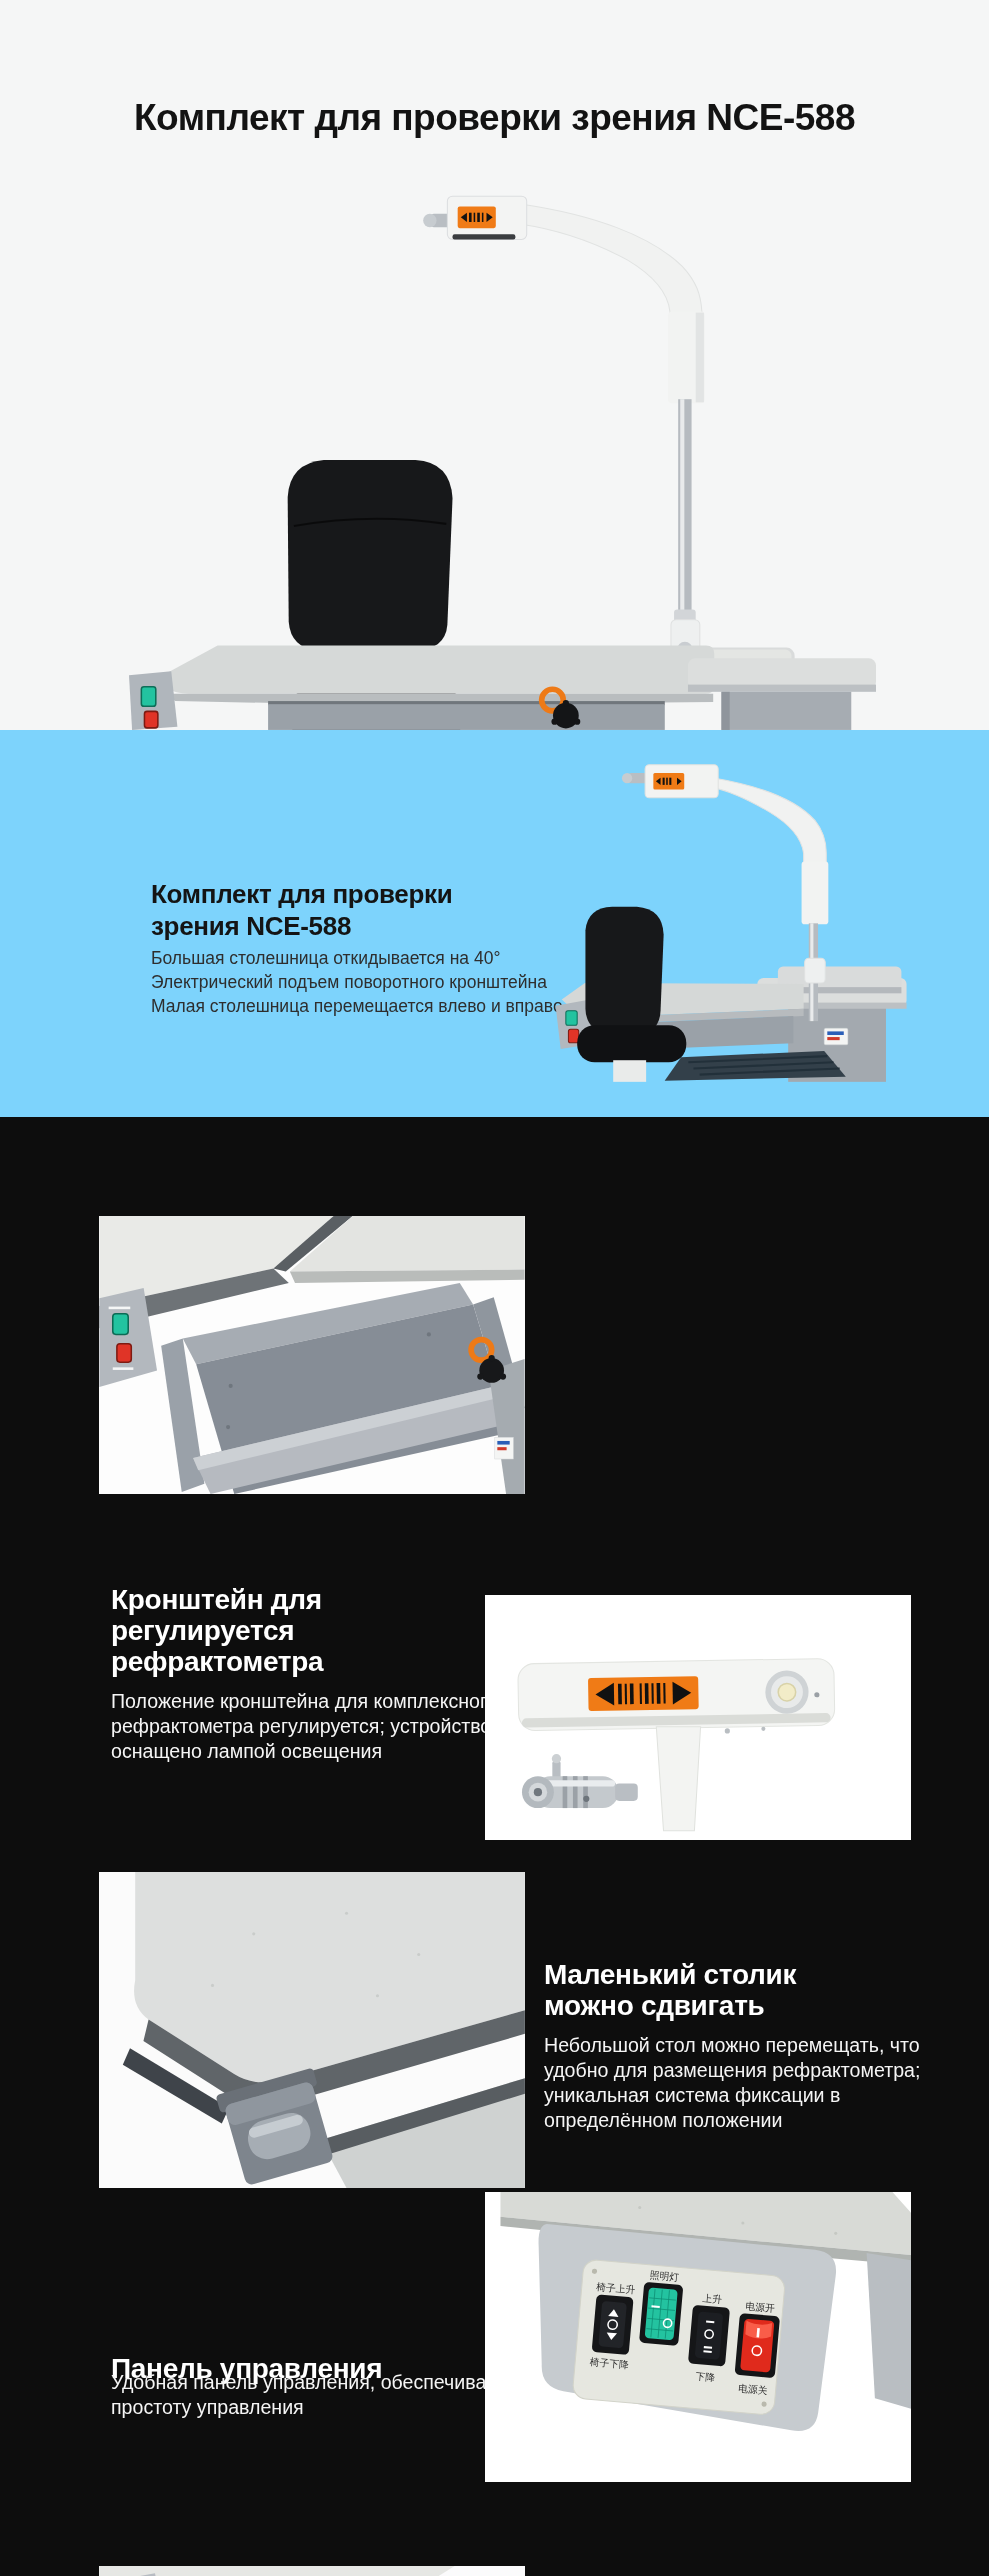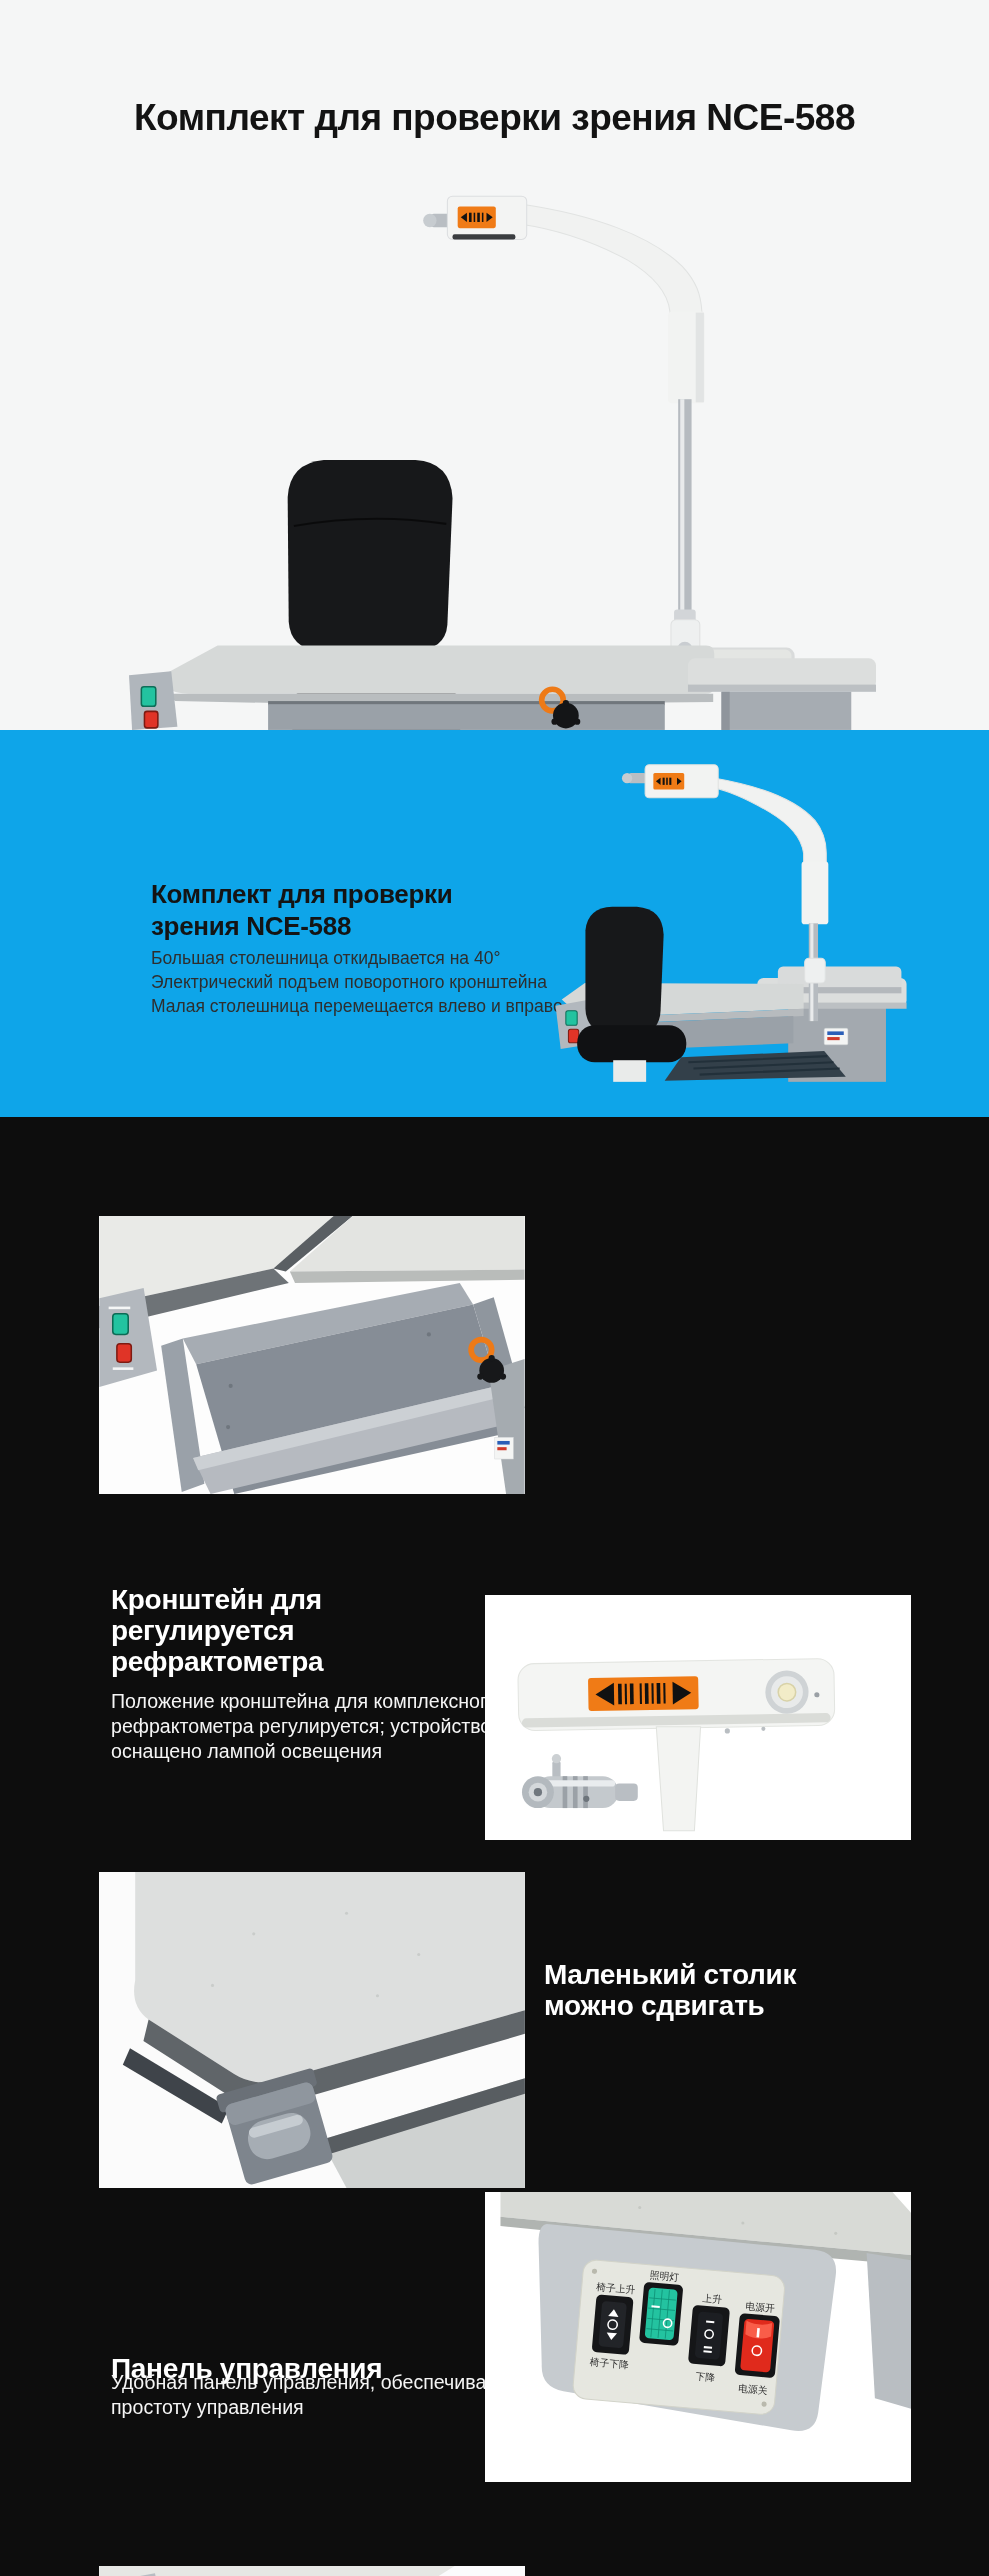--- a/index.html
+++ b/index.html
@@ -3,21 +3,21 @@
 <meta charset="utf-8">
 <style>
   html,body{margin:0;padding:0;background:#ffffff;}
   body{width:989px;height:3555px;position:relative;font-family:"Liberation Sans","DejaVu Sans",sans-serif;-webkit-font-smoothing:antialiased;}
   .abs{position:absolute;}
   .preline{white-space:pre-line;}
   
   .hero{left:0;top:0;width:989px;height:730px;background:#f5f6f6;overflow:hidden;}
   .hero-title{left:0;top:72px;width:989px;text-align:center;font-size:37px;font-weight:700;color:#131313;letter-spacing:-0.5px;}
   
-  .intro{left:0;top:730px;width:989px;height:387px;background:#0ea5e9;overflow:hidden;}
+  .intro{left:0;top:730px;width:989px;height:387px;background:#7dd3fc;overflow:hidden;}
   .intro-heading{left:151px;top:126px;font-size:26px;line-height:32px;font-weight:700;color:#141414;letter-spacing:-0.3px;}
   .intro-bullets{left:151px;top:198px;font-size:17.5px;line-height:24px;color:#2e2e2e;}
   
   .dark{left:0;top:1117px;width:989px;height:1759px;background:#0d0d0d;overflow:hidden;}
   .photo{background:#fdfdfd;overflow:hidden;}
   .f-title{font-size:28px;line-height:31px;font-weight:700;color:#ffffff;letter-spacing:-0.3px;}
   .f-body{font-size:19.6px;line-height:25px;color:#f5f5f5;}
   svg text{font-family:"Liberation Sans","DejaVu Sans",sans-serif;}
 </style>
 </head>
@@ -239,20 +239,24 @@
         <rect x="240" y="406" width="196" height="36" rx="8" fill="#6a7077"></rect>
         <rect x="250" y="430" width="176" height="162" rx="14" fill="#7e858d"></rect>
         <rect x="250" y="430" width="176" height="42" rx="14" fill="#8f969e"></rect>
         <rect x="276" y="478" width="122" height="76" rx="36" fill="#a6adb4"></rect>
         <rect x="282" y="486" width="108" height="20" rx="10" fill="#c6ccd1"></rect>
       </g>
     </svg>
   </div>
   <div class="abs f-title preline" style="left:544px;top:842px;">Маленький столик
 можно сдвигать</div>
+  <div class="abs f-body preline" style="left:544px;top:916px;">Небольшой стол можно перемещать, что
+удобно для размещения рефрактометра;
+уникальная система фиксации в
+определённом положении</div>
 
   <div class="abs f-title preline" style="left:111px;top:1196px;margin-top:40px;">Панель управления</div>
   <div class="abs f-body preline" style="left:111px;top:1253px;">Удобная панель управления, обеспечивающая
 простоту управления</div>
   <div class="abs photo" style="left:485px;top:1075px;width:426px;height:290px;background:#ffffff;">
     <svg width="426" height="290" viewBox="0 0 826 562" aria-hidden="true">
       <polygon points="30,0 790,0 826,40 826,122 560,98 30,48" fill="#d8dad6"></polygon>
       <polygon points="30,48 560,98 826,122 826,142 556,118 30,66" fill="#b0b4b1"></polygon>
       <circle cx="300" cy="30" r="3" fill="#c5c8c3"></circle>
         <circle cx="500" cy="60" r="3" fill="#c5c8c3"></circle>

